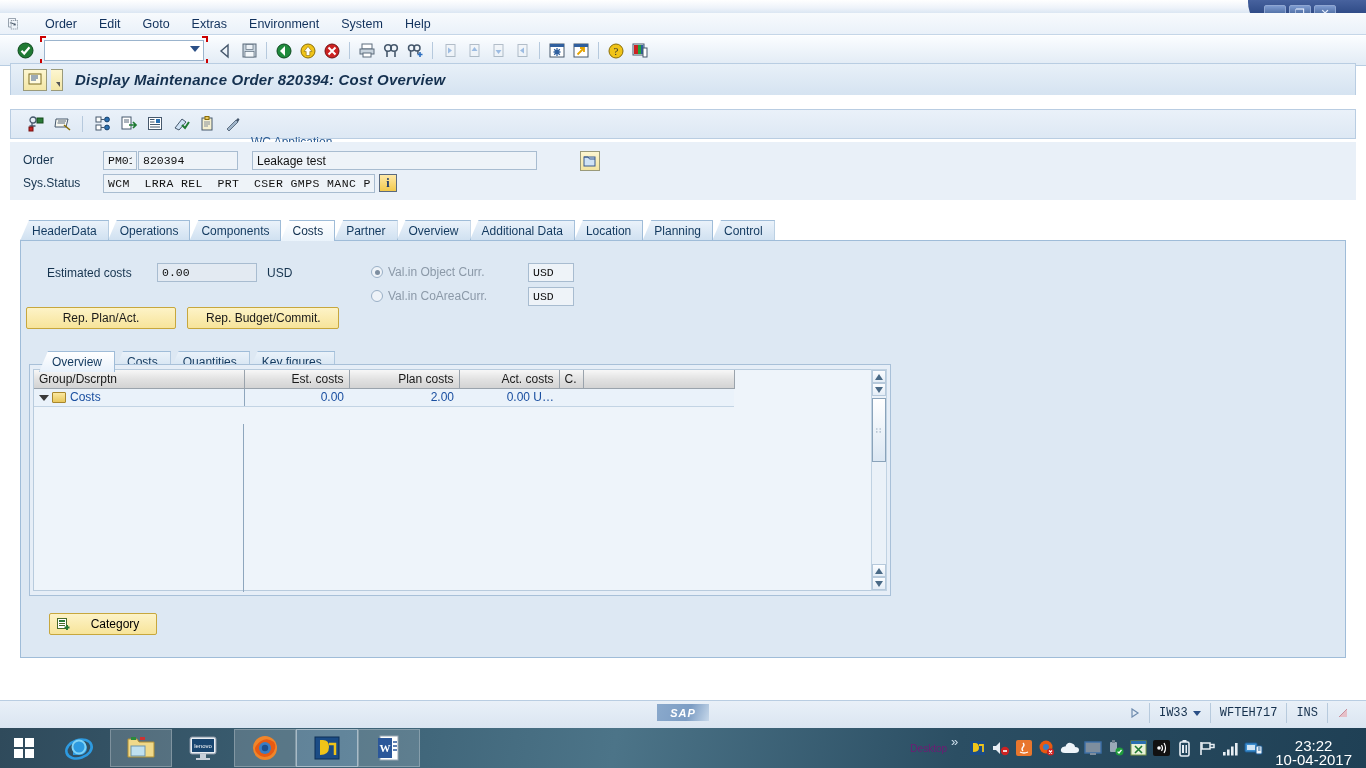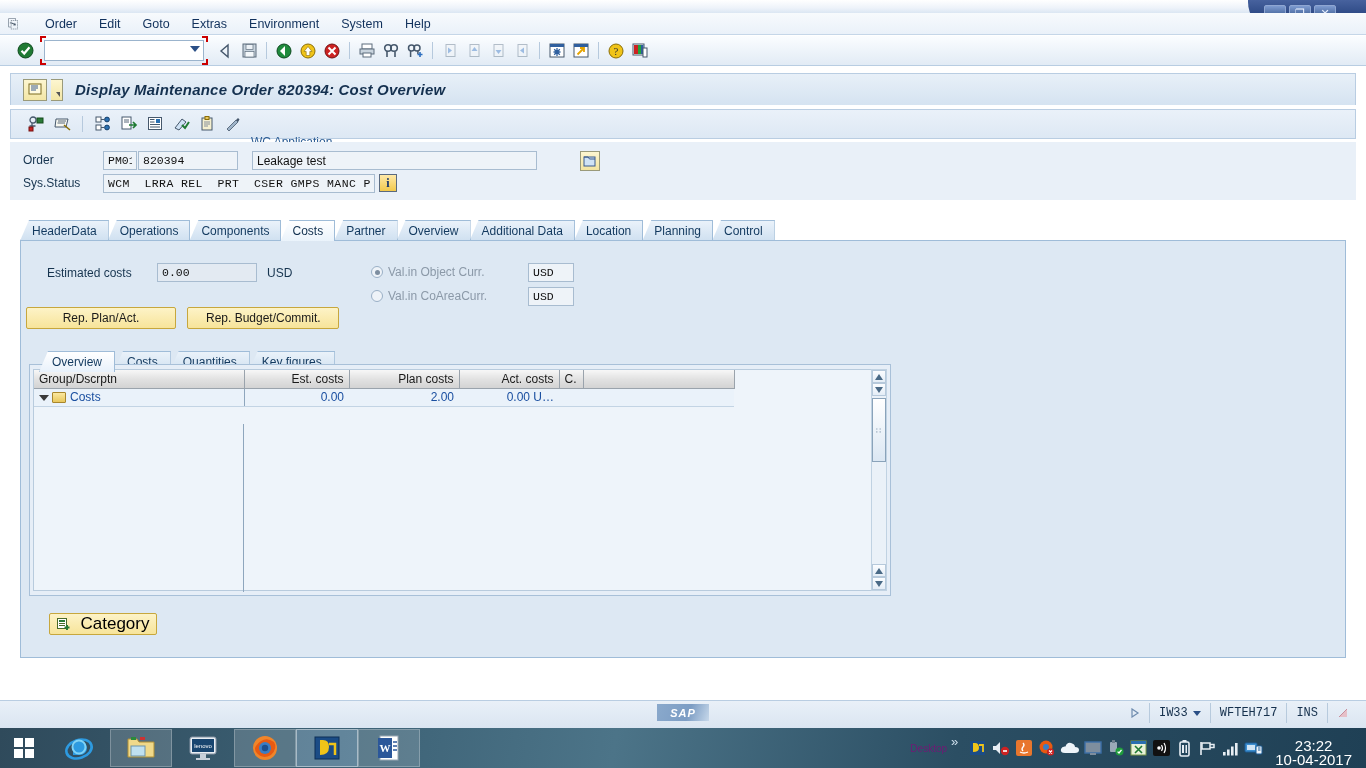--- a/index.html
+++ b/index.html
@@ -62,21 +62,21 @@
   .corner { position:absolute; width:6px; height:6px; border:2px solid #cc0000; }
   .c-tl{left:-4px;top:-4px;border-right:none;border-bottom:none;}
   .c-tr{right:-4px;top:-4px;border-left:none;border-bottom:none;}
   .c-bl{left:-4px;bottom:-4px;border-right:none;border-top:none;}
   .c-br{right:-4px;bottom:-4px;border-left:none;border-top:none;}
   .tb-ico { width:22px; height:22px; display:inline-flex; align-items:center; justify-content:center; }
   .tb-sep { width:1px; height:17px; background:#b6c9dd; margin:0 4px; }
 
   
   .titleband {
-    position:absolute; left:10px; top:73px; width:1346px; height:32px;
+    position:absolute; left:10px; top:63px; width:1346px; height:32px;
     background:linear-gradient(to bottom,#e8f0f8 0%,#d5e3f1 100%);
     border:1px solid #b9cde2; border-bottom:none;
     display:flex; align-items:center; padding-left:12px;
   }
   .titleicon {
     width:24px; height:22px; border:1px solid #9a9a7a;
     background:linear-gradient(to bottom,#fdf6d0,#f3e6a5);
     display:flex; align-items:center; justify-content:center; font-size:12px; margin-right:4px;
   }
   .titlecaret {
@@ -204,21 +204,21 @@
   .sarrow{width:14px;height:13px;display:flex;align-items:center;justify-content:center;
     background:linear-gradient(to bottom,#fbfdff,#e4edf6);border:1px solid #b6c9db;}
   .sthumb{width:14px;height:64px;margin-top:2px;border:1px solid #8aa3ba;
     background:linear-gradient(to bottom,#ffffff,#dbe7f3);display:flex;align-items:center;justify-content:center;}
   .grip{font-size:8px;color:#8fa3b6;letter-spacing:1px;}
 
   .catbtn {
     position:absolute; left:28px; top:372px; height:22px; width:108px;
     background:linear-gradient(to bottom,#fdf3c7 0%,#f7e49a 100%);
     border:1px solid #c7a73d; border-radius:2px;
-    display:flex; align-items:center; font-size:17px; padding-left:4px;
+    display:flex; align-items:center; font-size:12px; padding-left:4px;
   }
 
   
   .statusbar {
     position:absolute; left:0; top:700px; width:1366px; height:28px;
     background:linear-gradient(to bottom,#e9f0f8 0%,#dae5f1 100%);
     border-top:1px solid #b9cde2;
     display:flex; align-items:center;
   }
   .sap-logo{

